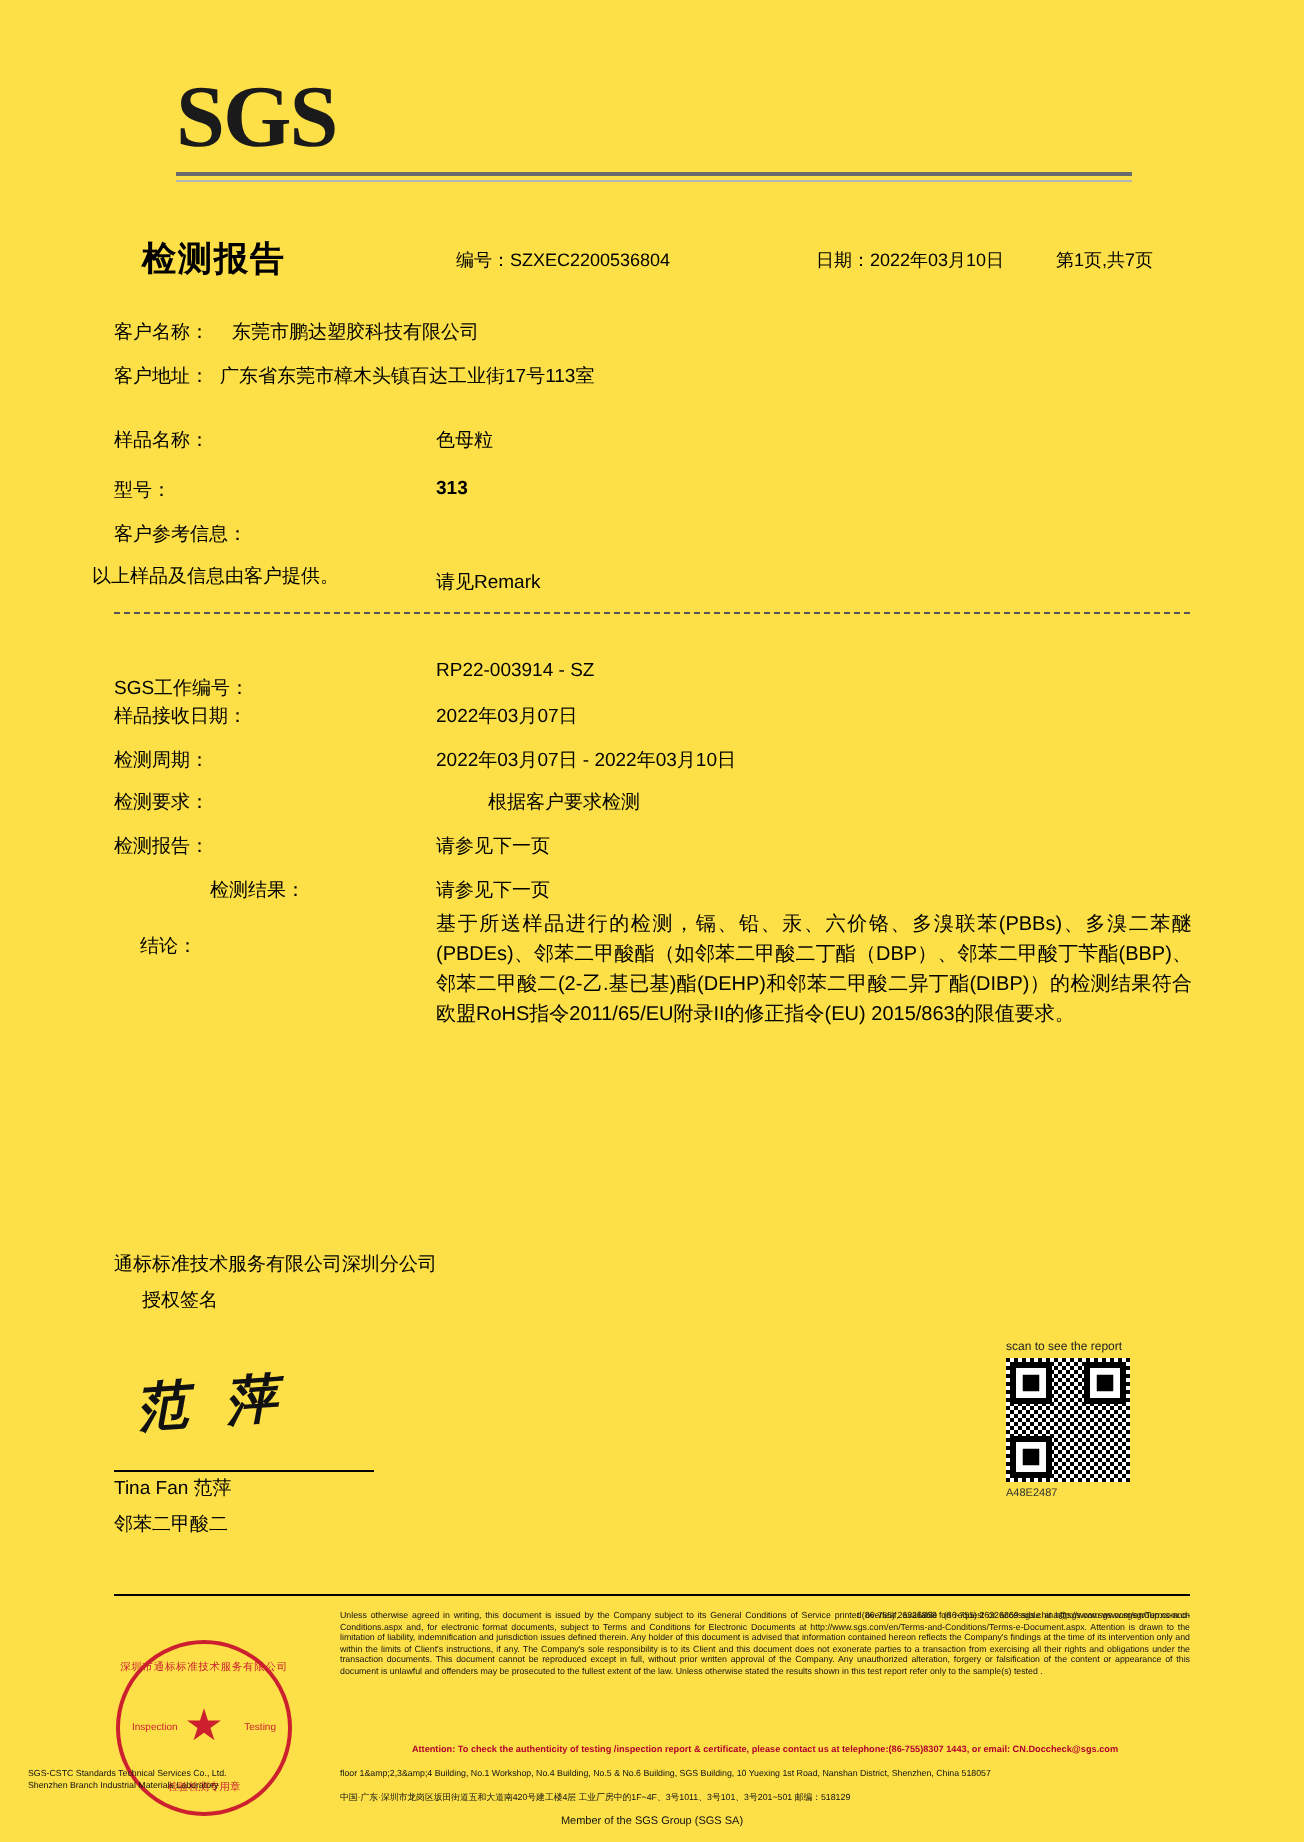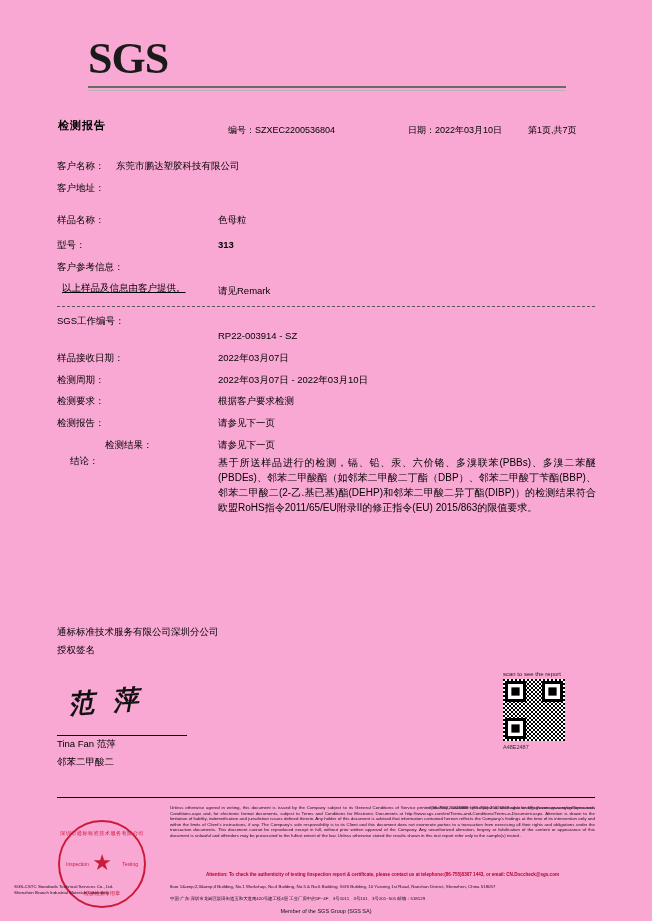--- a/index.html
+++ b/index.html
@@ -4,21 +4,21 @@
 <style>
   html, body {
     margin: 0;
     padding: 0;
     background: #8c8c8c;
   }
   .page {
     position: relative;
     width: 652px;
     height: 921px;
-    background: #f9a8d4;
+    background: #fde047;
     font-family: "Liberation Sans", sans-serif;
     color: #000000;
     overflow: hidden;
     box-sizing: border-box;
   }
   
   .logo {
     position: absolute;
     left: 88px;
     top: 33px;
@@ -41,23 +41,23 @@
     left: 88px;
     top: 90px;
     width: 478px;
     height: 1px;
     background: #b5b5b5;
   }
 
   
   .doc-title {
     position: absolute;
-    left: 58px;
+    left: 71px;
     top: 118px;
-    font-size: 11px;
+    font-size: 17px;
     font-weight: bold;
     letter-spacing: 1px;
   }
   .hdr-no {
     position: absolute;
     left: 228px;
     top: 124px;
     font-size: 9px;
   }
   .hdr-date {
@@ -83,23 +83,22 @@
   .row-value {
     position: absolute;
     font-size: 9.5px;
     white-space: nowrap;
   }
   .val-a { left: 116px; }
   .val-b { left: 218px; }
 
   .note-line {
     position: absolute;
-    left: 62px;
-    font-size: 9.5px;
-    text-decoration: underline;
+    left: 46px;
+    font-size: 9.5px;
   }
 
   .dashed {
     position: absolute;
     left: 57px;
     width: 538px;
     border-top: 1px dashed #555;
   }
 
   
@@ -115,21 +114,21 @@
 
   
   .sig-company {
     position: absolute;
     left: 57px;
     top: 626px;
     font-size: 9.5px;
   }
   .sig-auth {
     position: absolute;
-    left: 57px;
+    left: 71px;
     top: 644px;
     font-size: 9.5px;
   }
   .sig-script {
     position: absolute;
     left: 68px;
     top: 684px;
     font-family: "Liberation Serif", serif;
     font-size: 26px;
     font-style: italic;
@@ -333,53 +332,54 @@
 
   <div class="doc-title">检测报告</div>
   <div class="hdr-no">编号：SZXEC2200536804</div>
   <div class="hdr-date">日期：2022年03月10日</div>
   <div class="hdr-page">第1页,共7页</div>
 
   <div class="row-label" style="top:160px;">客户名称：</div>
   <div class="row-value val-a" style="top:160px;">东莞市鹏达塑胶科技有限公司</div>
 
   <div class="row-label" style="top:182px;">客户地址：</div>
+  <div class="row-value" style="left:110px; top:182px;">广东省东莞市樟木头镇百达工业街17号113室</div>
 
   <div class="row-label" style="top:214px;">样品名称：</div>
   <div class="row-value val-b" style="top:214px;">色母粒</div>
 
   <div class="row-label" style="top:239px;">型号：</div>
   <div class="row-value val-b" style="top:239px;font-weight:bold;">313</div>
 
   <div class="row-label" style="top:261px;text-align:center;">客户参考信息：</div>
   <div class="row-value val-b" style="top:261px;margin-top:24px;">请见Remark</div>
 
   <div class="note-line" style="top:282px;">以上样品及信息由客户提供。</div>
 
   <div class="dashed" style="top:306px;"></div>
 
-  <div class="row-label" style="top:315px;text-align:center;">SGS工作编号：</div>
+  <div class="row-label" style="top:338px;text-align:center;">SGS工作编号：</div>
   <div class="row-value val-b" style="top:330px;">RP22-003914 - SZ</div>
 
   <div class="row-label" style="top:352px;">样品接收日期：</div>
   <div class="row-value val-b" style="top:352px;">2022年03月07日</div>
 
   <div class="row-label" style="top:374px;">检测周期：</div>
   <div class="row-value val-b" style="top:374px;">2022年03月07日 - 2022年03月10日</div>
 
   <div class="row-label" style="top:395px;">检测要求：</div>
-  <div class="row-value val-b" style="top:395px;">根据客户要求检测</div>
+  <div class="row-value val-b" style="top:395px;margin-left:26px;">根据客户要求检测</div>
 
   <div class="row-label" style="top:417px;">检测报告：</div>
   <div class="row-value val-b" style="top:417px;">请参见下一页</div>
 
   <div class="row-label" style="top:439px;margin-left:48px;">检测结果：</div>
   <div class="row-value val-b" style="top:439px;">请参见下一页</div>
 
-  <div class="row-label" style="top:455px;padding-left:13px;">结论：</div>
+  <div class="row-label" style="top:467px;padding-left:13px;">结论：</div>
   <div class="concl-text">基于所送样品进行的检测，镉、铅、汞、六价铬、多溴联苯(PBBs)、多溴二苯醚(PBDEs)、邻苯二甲酸酯（如邻苯二甲酸二丁酯（DBP）、邻苯二甲酸丁苄酯(BBP)、邻苯二甲酸二(2-乙.基已基)酯(DEHP)和邻苯二甲酸二异丁酯(DIBP)）的检测结果符合欧盟RoHS指令2011/65/EU附录II的修正指令(EU) 2015/863的限值要求。</div>
 
   <div class="sig-company">通标标准技术服务有限公司深圳分公司</div>
   <div class="sig-auth">授权签名</div>
   <div class="sig-script">范 萍</div>
   <div class="sig-line"></div>
   <div class="sig-name">Tina Fan 范萍</div>
   <div class="sig-role">邻苯二甲酸二</div>
 
   <div class="qr-caption">scan to see the report</div>

